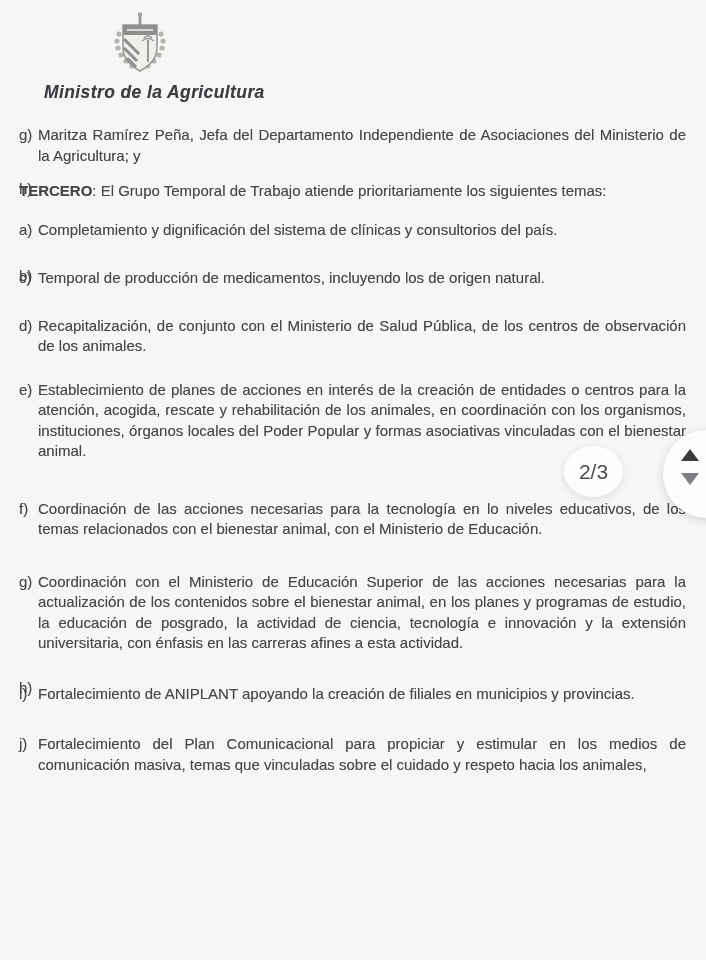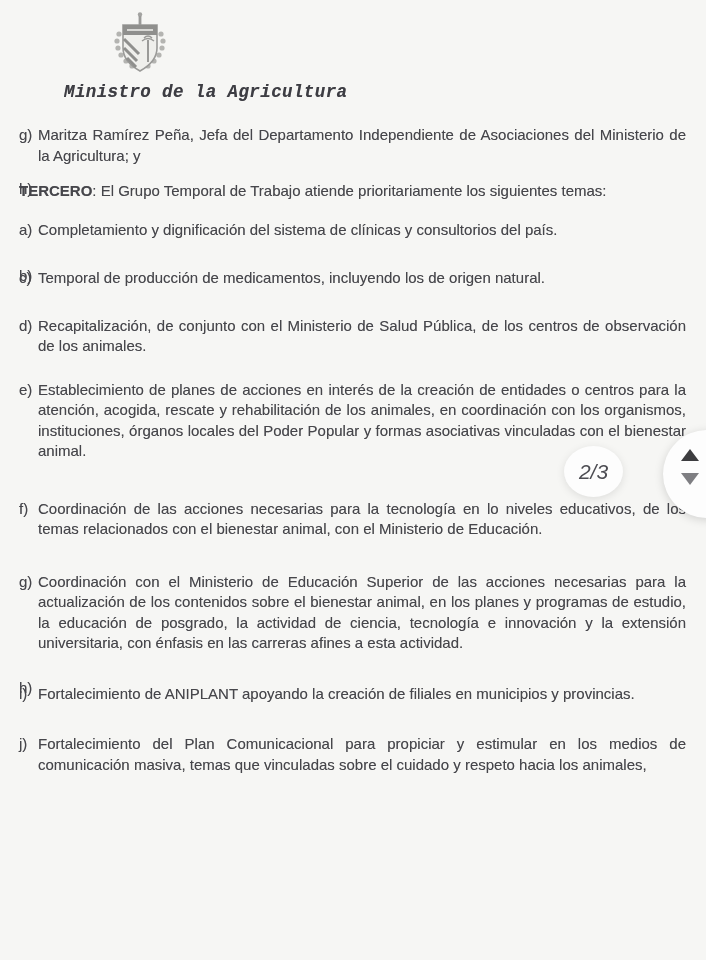--- a/index.html
+++ b/index.html
@@ -9,22 +9,22 @@
     position: relative;
     font-family: "Liberation Sans", sans-serif;
     color: #46464b;
   }
   
   .emblem {
     position: absolute; left: 111px; top: 12px;
     width: 58px; height: 62px;
   }
   .ministry-title {
-    position: absolute; left: 64px; top: 82px;
-    font-family: Liberation Mono, monospace;
+    position: absolute; left: 44px; top: 82px;
+    font-family: Liberation Sans, sans-serif;
     font-style: italic; font-weight: bold;
     font-size: 17.5px; letter-spacing: 0.4px;
     color: #3d3d43;
     text-shadow: 0 0 0.6px rgba(61,61,67,0.5);
   }
   
   .content {
     position: absolute; left: 19px; top: 125px; width: 667px;
     font-size: 15px; line-height: 20.5px;
     text-align: justify;
@@ -35,21 +35,21 @@
   .heading { margin: 0; }
   .heading .bold { font-weight: bold; }
   
   .page-badge {
     position: absolute; left: 564px; top: 446px;
     width: 59px; height: 51px;
     background: #fdfdfd; border-radius: 50%;
     box-shadow: 0 2px 8px rgba(0,0,0,0.10);
     display: flex; align-items: center; justify-content: center;
     font-size: 21px; color: #4d4d53;
-    text-shadow: none; z-index: 6; font-style: italic;
+    text-shadow: none; z-index: 6;
   }
   .scroll-control {
     position: absolute; left: 663px; top: 430px;
     width: 88px; height: 88px;
     background: #fdfdfd; border-radius: 50%;
     box-shadow: 0 2px 10px rgba(0,0,0,0.15);
     z-index: 6;
   }
   .scroll-btn {
     position: absolute; left: 10px; width: 34px; height: 22px;

